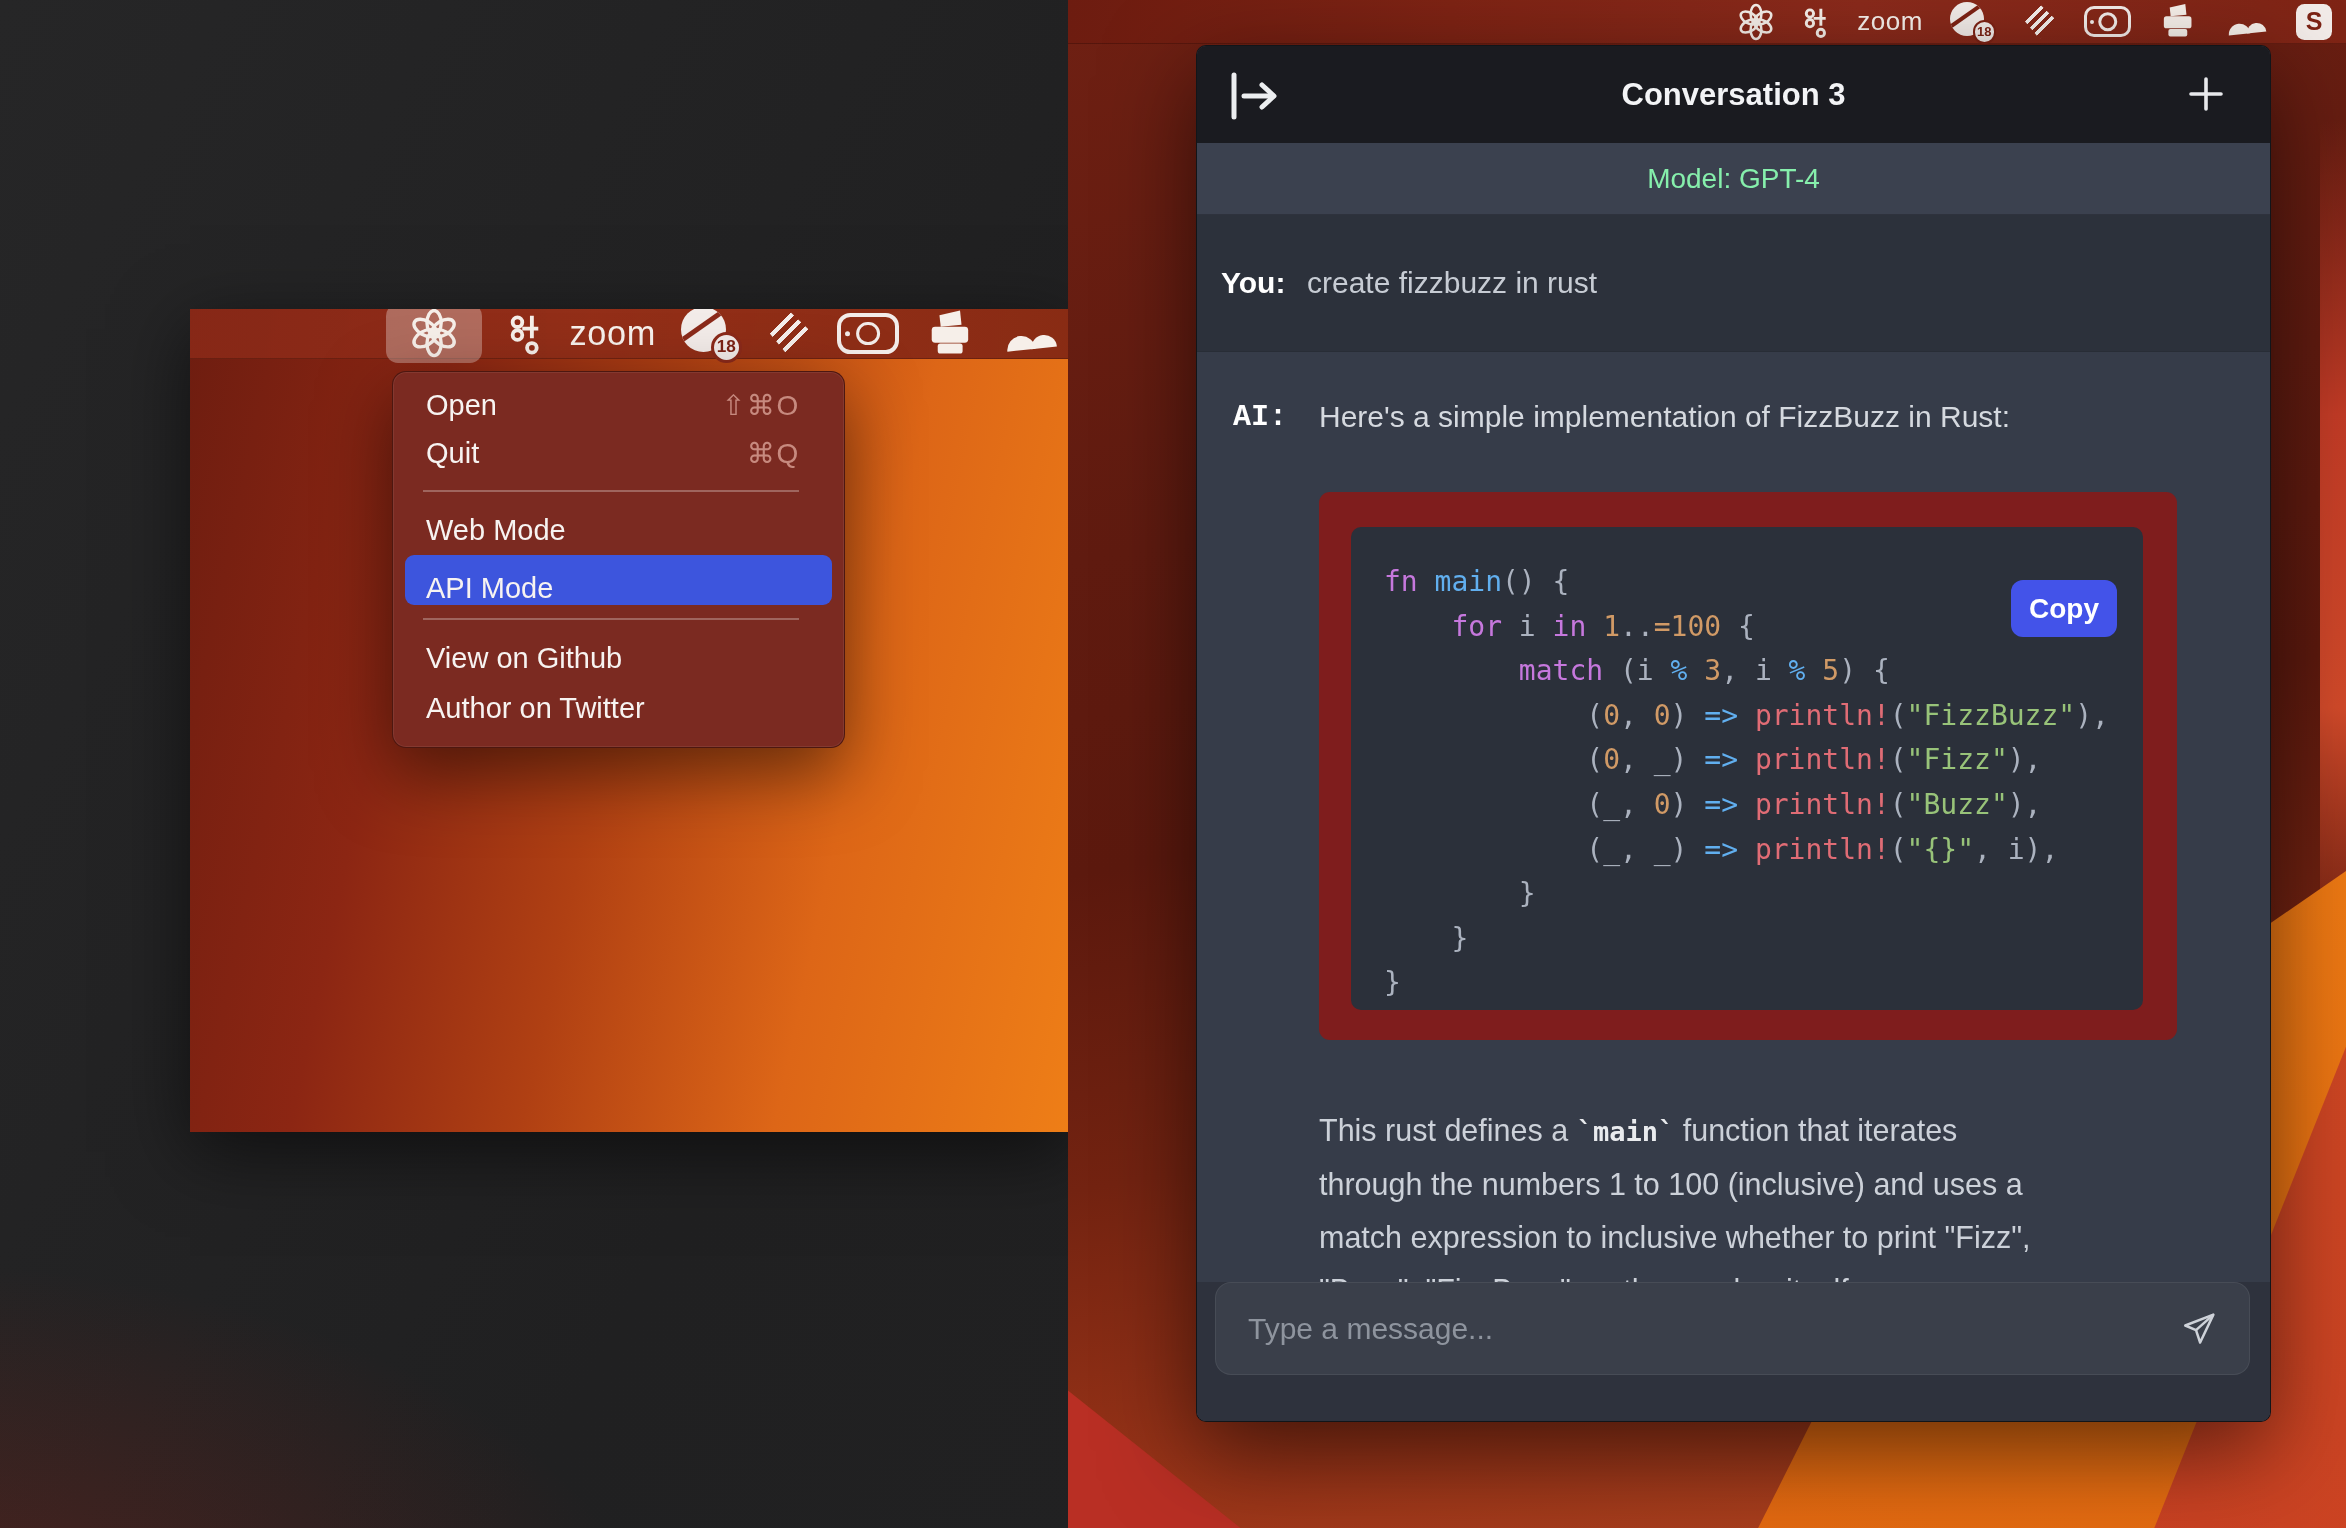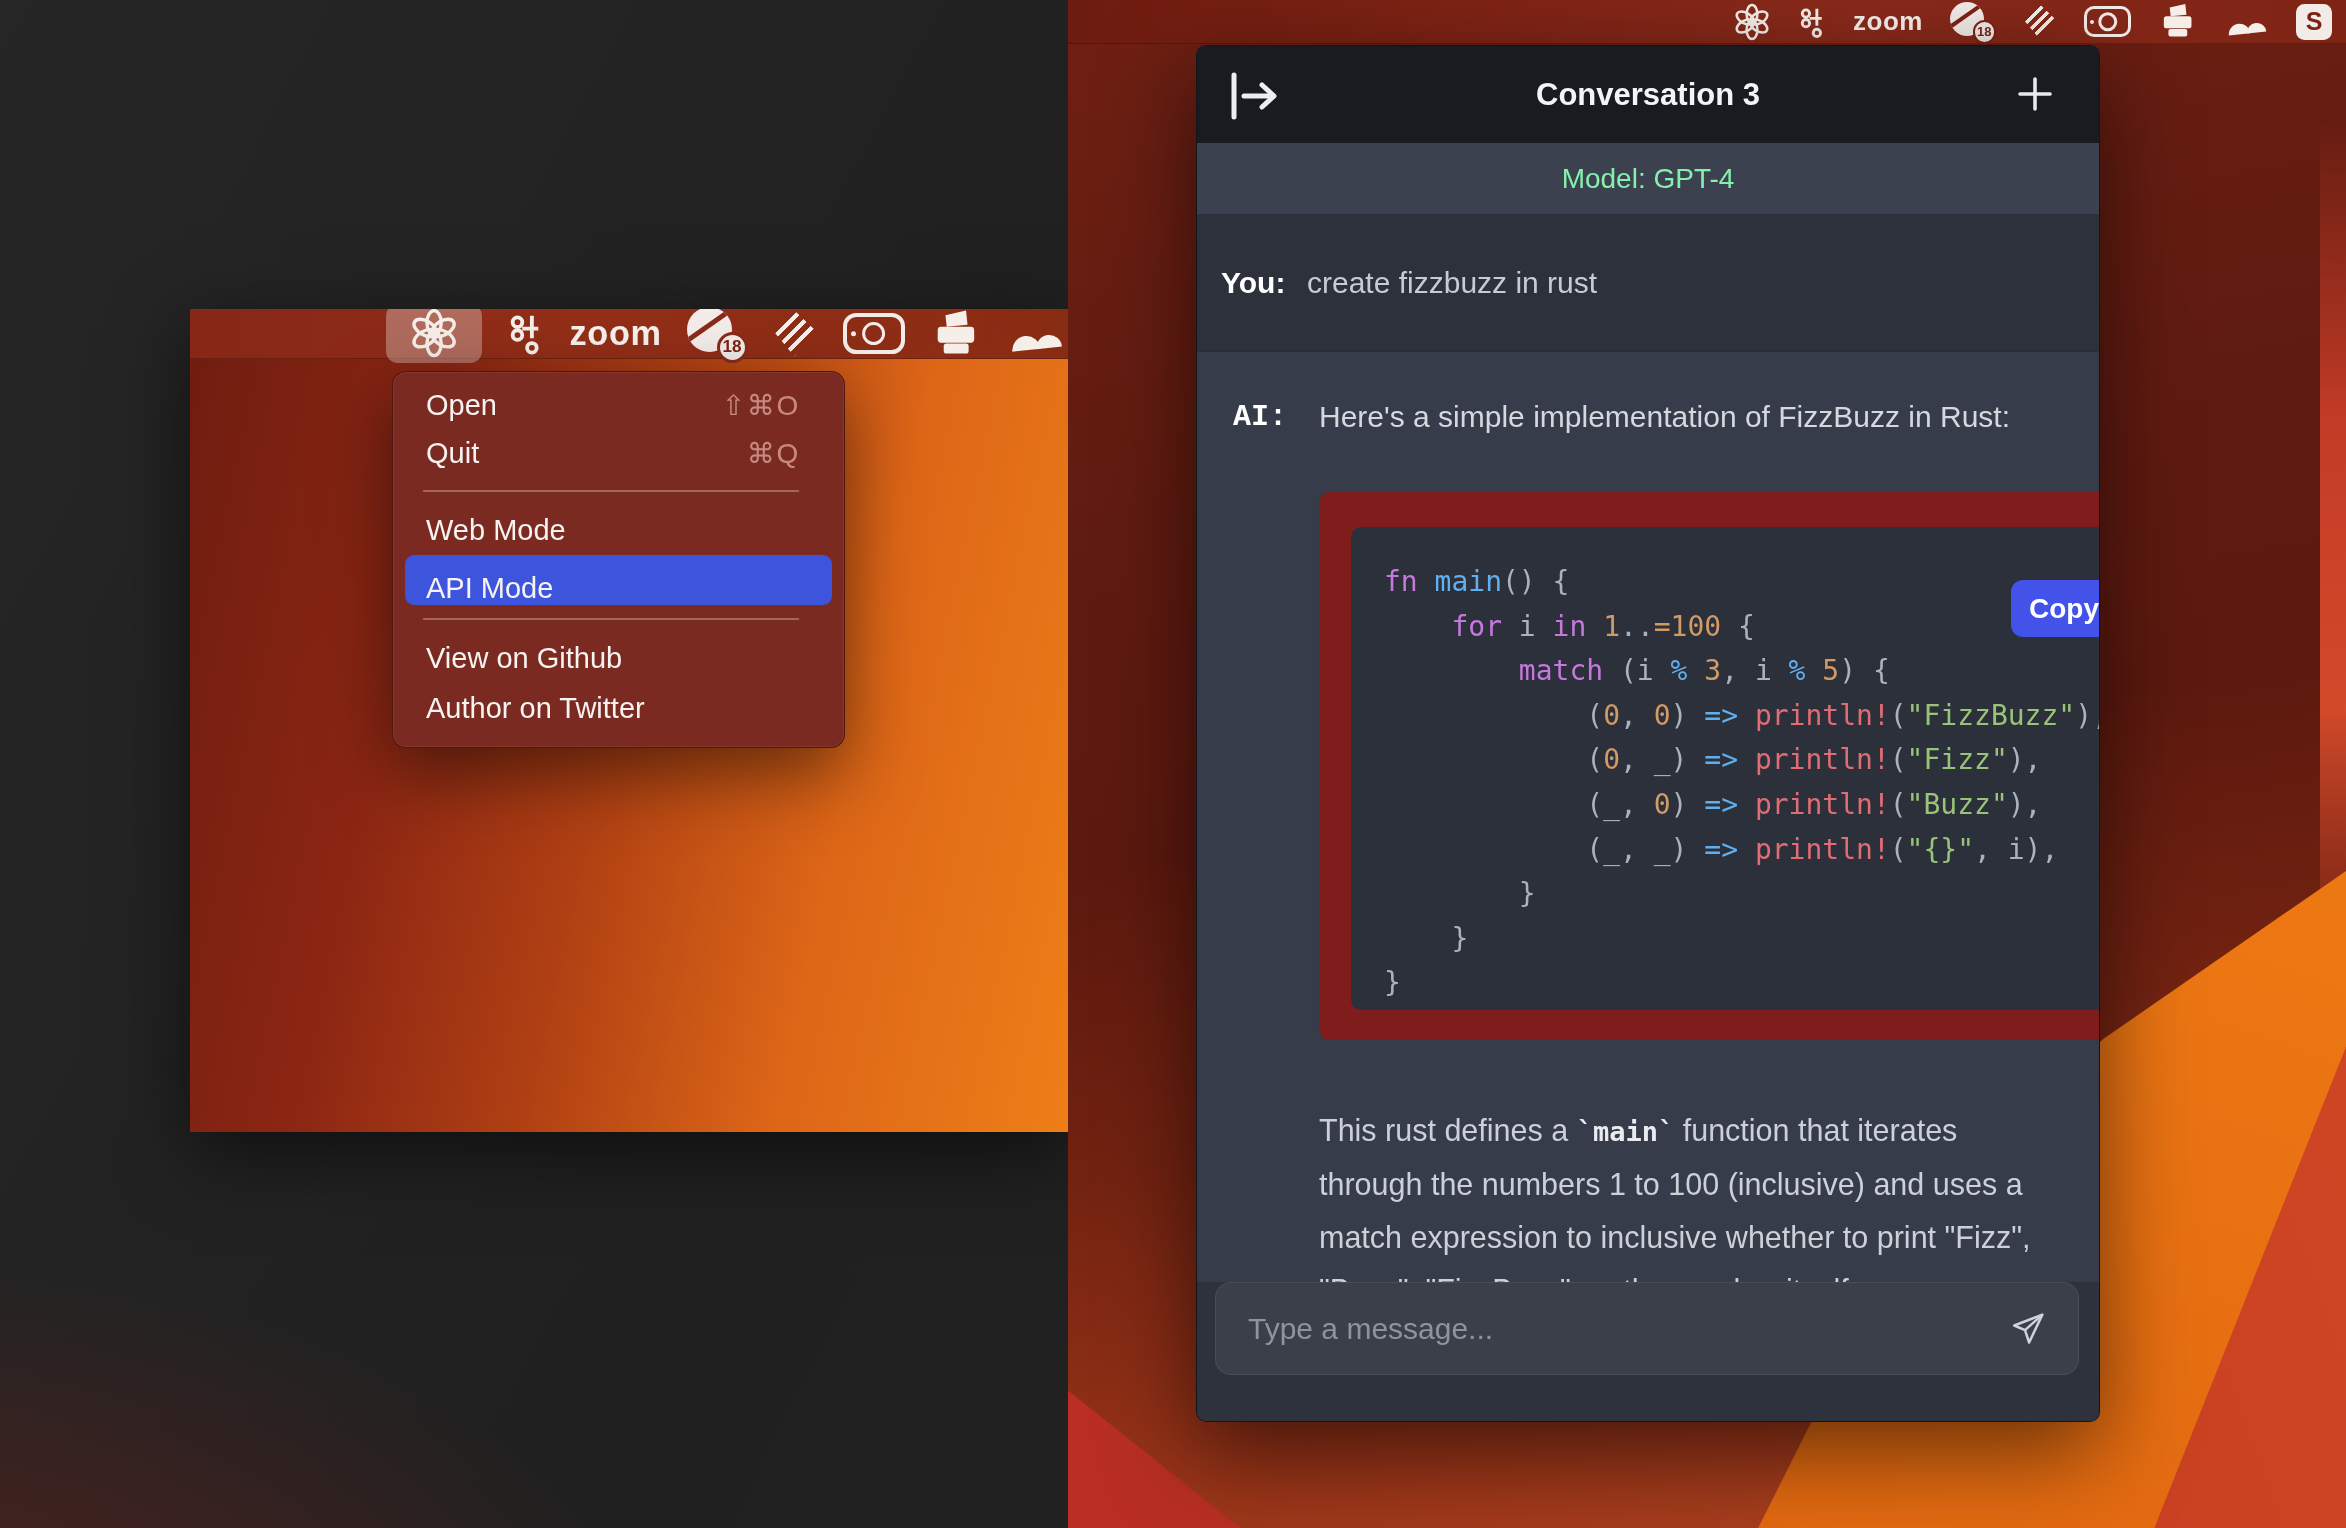--- a/index.html
+++ b/index.html
@@ -9,21 +9,21 @@
     font-family:"Liberation Sans", sans-serif;
     background:
       radial-gradient(1300px 720px at -4% 110%, rgba(148,34,20,.42), rgba(148,34,20,0) 58%),
       linear-gradient(118deg,#262627 0%,#202021 42%,#232324 100%);
   }
 
   
   .menubar { position:absolute; display:flex; align-items:center; color:#f6efe9;
     border-bottom:1px solid rgba(0,0,0,.22); }
   .mb-item { display:flex; align-items:center; justify-content:center; flex:none; }
-  .zoom-label { font-size:2.6em; font-weight:700; letter-spacing:.02em; color:#f7f1ec; }
+  .zoom-label { font-size:2.6em; font-weight:400; letter-spacing:.02em; color:#f7f1ec; }
 
   .i-openai { width:3.8em; height:3.8em; }
   .i-openai svg { width:100%; height:100%; }
 
   .i-key { width:2.8em; height:3.4em; }
   .i-key svg { width:100%; height:100%; }
 
   .i-c18 { position:relative; width:4.5em; height:4.0em; }
   .c18-main { position:absolute; left:0; top:0; width:3.4em; height:3.4em; border-radius:50%;
     background:#f3ece9; overflow:hidden; }
@@ -90,21 +90,21 @@
     clip-path:polygon(54% 100%,66% 80%,81% 68%,100% 57%,100% 100%); }
   .wp-r-redright { position:absolute; inset:0; background:linear-gradient(250deg,#d24a24 0%,#bd3520 100%);
     clip-path:polygon(100% 68.5%,100% 100%,85% 100%); }
   .wp-r-redleft { position:absolute; inset:0; background:#b92f24;
     clip-path:polygon(0 91%,13.5% 100%,0 100%); }
   .menubar-outer { --mbbg:#7e2214; left:0; top:0; right:0; height:44px; font-size:10px;
     justify-content:flex-end; gap:2.7em; padding-right:14px;
     background:linear-gradient(90deg,#6d1c10 0%,#7e2314 30%,#8a2a1b 62%,#7f2415 100%); }
 
   
-  .chat-window { position:absolute; left:128px; top:45px; width:904px; height:1377px;
+  .chat-window { position:absolute; left:128px; top:45px; width:1075px; height:1377px;
     border-radius:10px; overflow:hidden; background:#363c49; border:1px solid rgba(0,0,0,.65);
     box-shadow:0 30px 90px rgba(0,0,0,.55); }
   .win-header { position:absolute; left:0; right:0; top:0; height:97px; background:#1a1b20;
     display:flex; align-items:center; }
   .win-title { position:absolute; left:0; right:0; text-align:center; font-size:31px; font-weight:600;
     color:#f3f4f6; }
   .sidebar-btn { position:absolute; left:32px; top:26px; width:52px; height:48px; }
   .plus-btn { position:absolute; right:46px; top:30px; width:36px; height:36px; }
 
   .model-bar { position:absolute; left:0; right:0; top:97px; height:72px; background:#3b414f;

